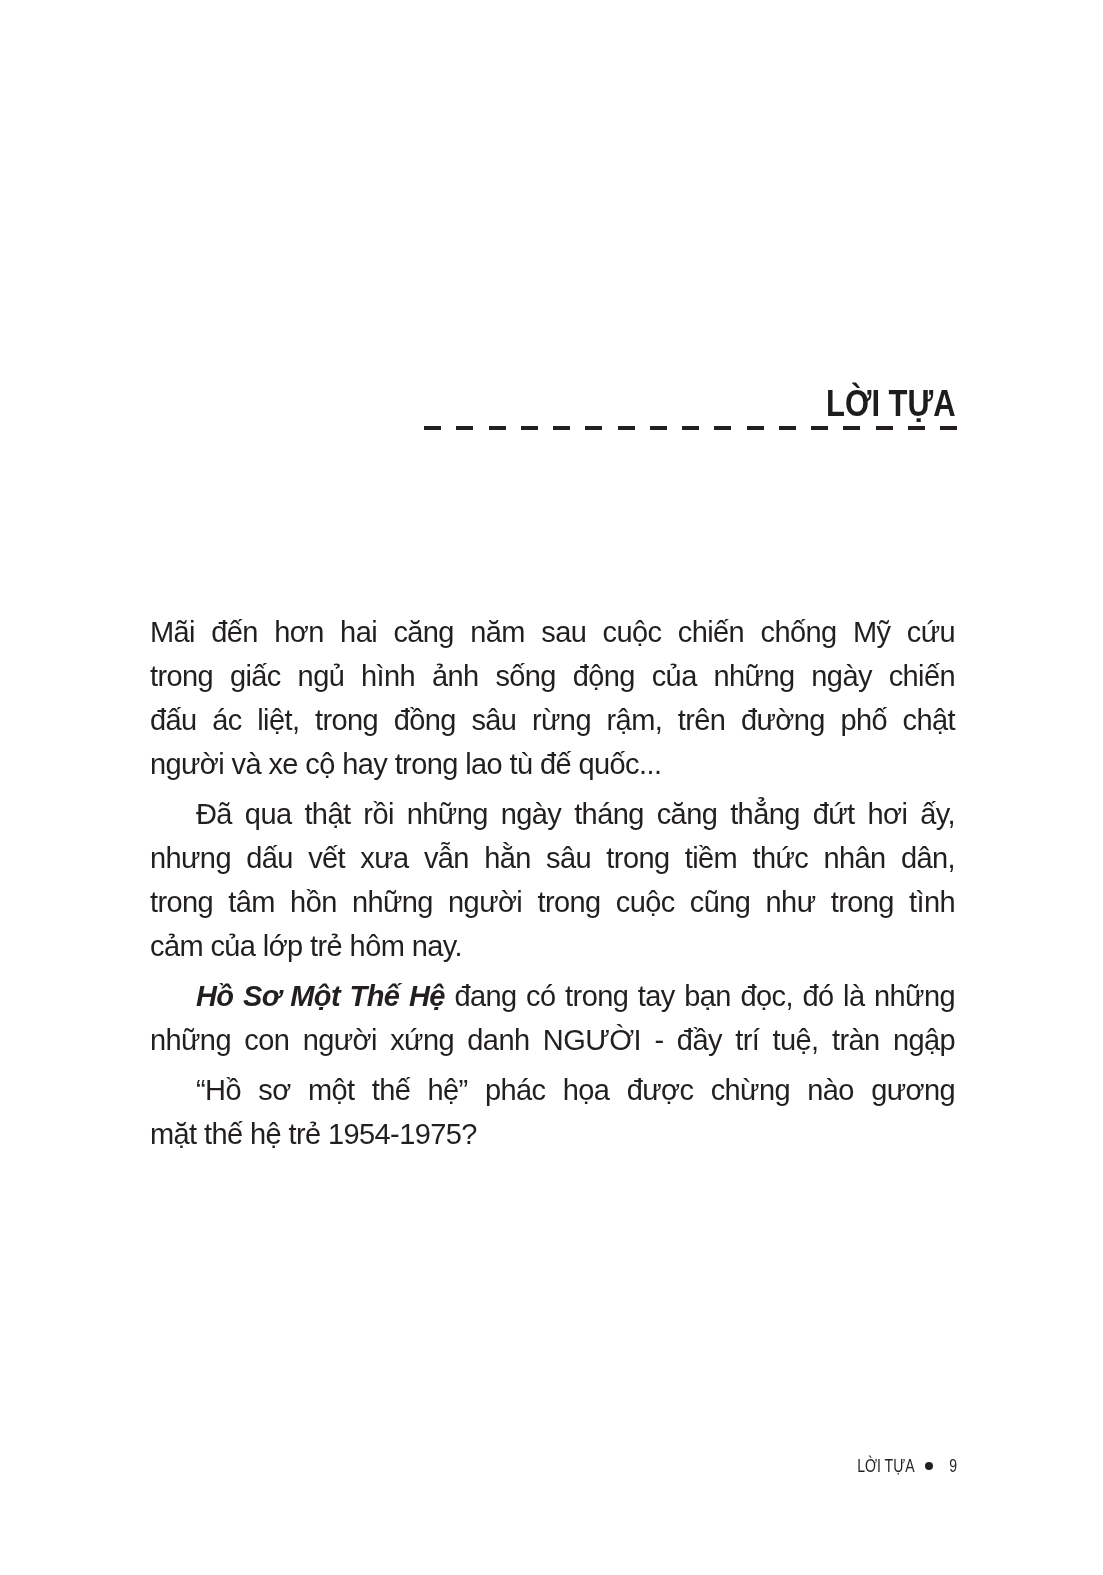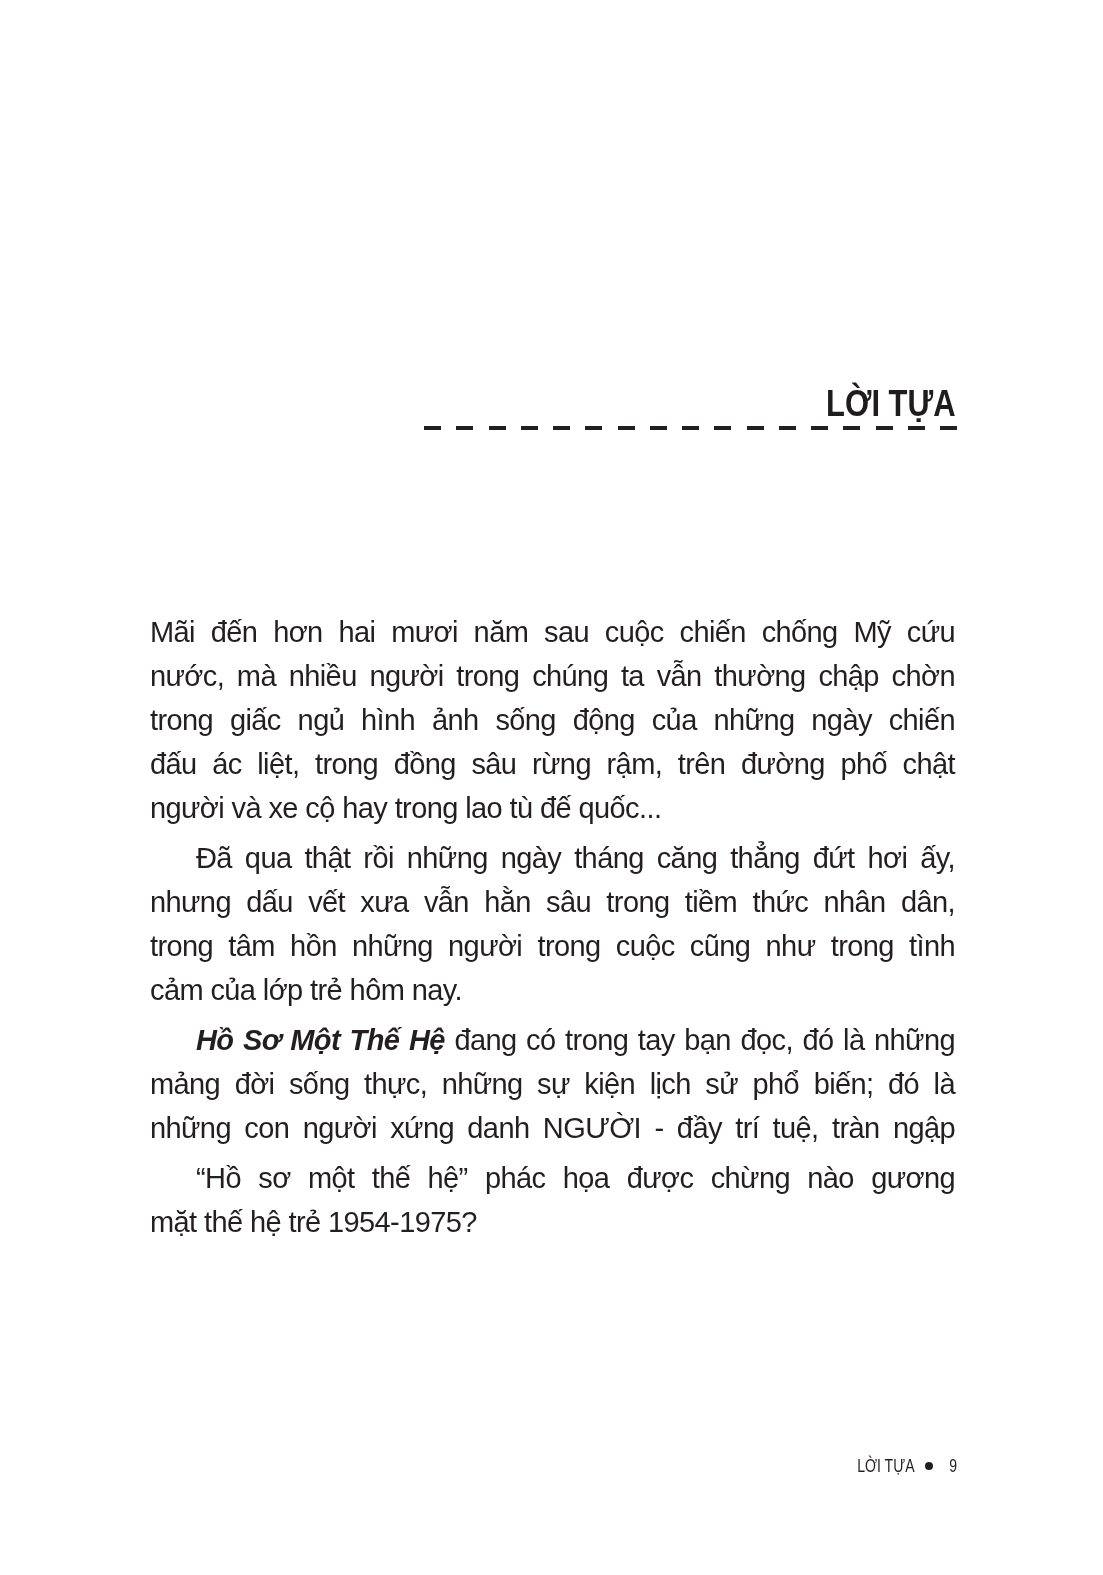--- a/index.html
+++ b/index.html
@@ -128,39 +128,37 @@
   <span></span>
   <span></span>
   <span></span>
   <span></span>
   <span></span>
 </div>
 
 <div class="body-text">
 
   <div class="paragraph">
-    <span class="line">Mãi đến hơn hai mươi năm sau cuộc chiến chống Mỹ cứu</span>
-    <span class="line">nước, mà nhiều người trong chúng ta vẫn thường chập chờn</span>
+    <span class="line">Mãi đến hơn hai căng năm sau cuộc chiến chống Mỹ cứu</span>
     <span class="line">trong giấc ngủ hình ảnh sống động của những ngày chiến</span>
     <span class="line">đấu ác liệt, trong đồng sâu rừng rậm, trên đường phố chật</span>
     <span class="line last">người và xe cộ hay trong lao tù đế quốc...</span>
   </div>
   <div class="para-gap"></div>
 
   <div class="paragraph">
     <span class="line indent">Đã qua thật rồi những ngày tháng căng thẳng đứt hơi ấy,</span>
     <span class="line">nhưng dấu vết xưa vẫn hằn sâu trong tiềm thức nhân dân,</span>
     <span class="line">trong tâm hồn những người trong cuộc cũng như trong tình</span>
     <span class="line last">cảm của lớp trẻ hôm nay.</span>
   </div>
   <div class="para-gap"></div>
 
   <div class="paragraph">
     <span class="line indent"><span class="inner-line"><span class="em">Hồ Sơ Một Thế Hệ</span><span> đang có trong tay bạn đọc, đó là những</span></span></span>
-    <span class="line">mảng đời sống thực, những sự kiện lịch sử phổ biến; đó là</span>
     <span class="line">những con người xứng danh NGƯỜI - đầy trí tuệ, tràn ngập</span>
   </div>
   <div class="para-gap"></div>
 
   <div class="paragraph">
     <span class="line indent">“Hồ sơ một thế hệ” phác họa được chừng nào gương</span>
     <span class="line last">mặt thế hệ trẻ 1954-1975?</span>
   </div>
 
 </div>

